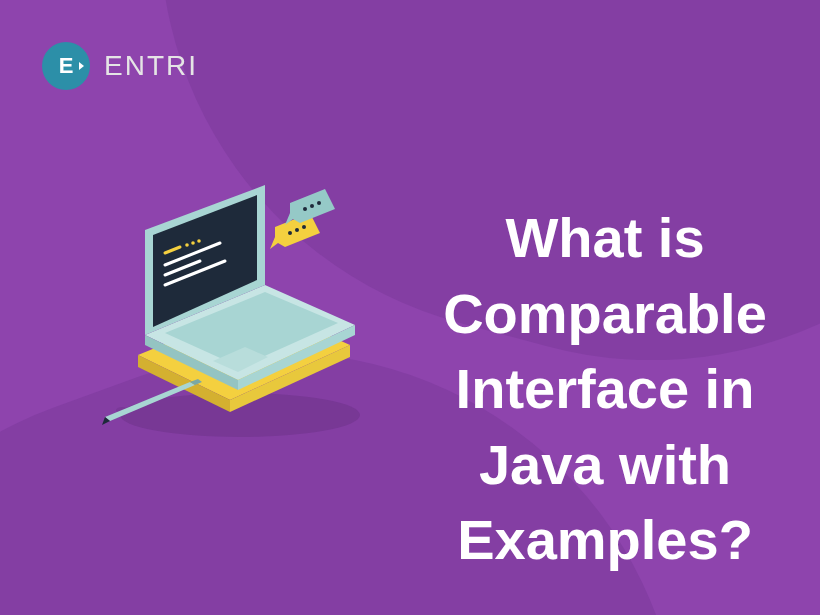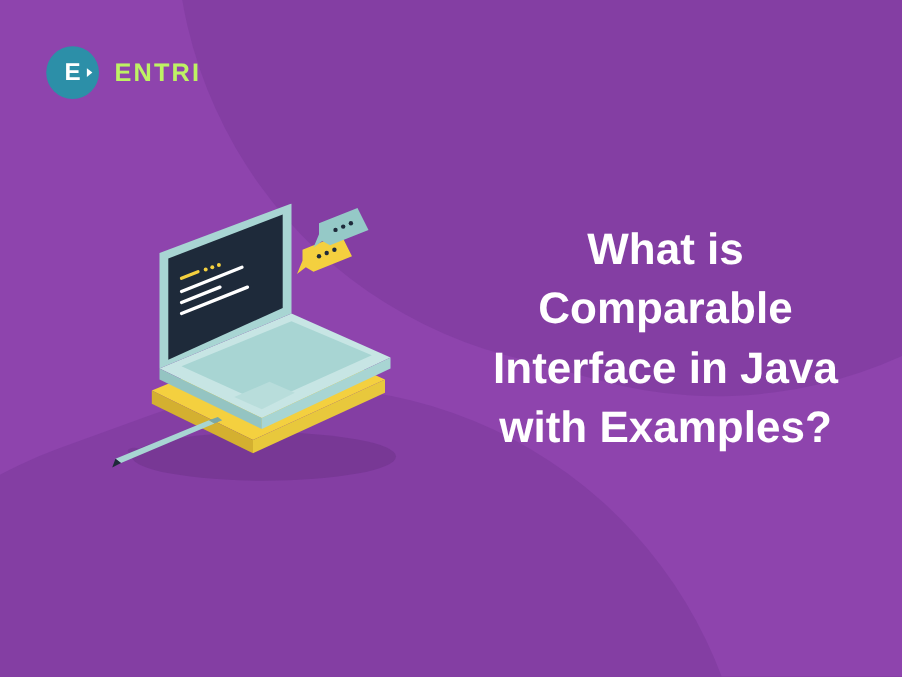--- a/index.html
+++ b/index.html
@@ -48,33 +48,33 @@
       position: absolute;
       right: 6px;
       top: 50%;
       transform: translateY(-50%);
       width: 0; height: 0;
       border-top: 4px solid transparent;
       border-bottom: 4px solid transparent;
       border-left: 5px solid #fff;
     }
     .logo-text {
-      color: #bef264;
-      font-weight: 700;
-      font-size: 23px;
+      color: #e5e5e5;
+      font-weight: 400;
+      font-size: 28px;
       letter-spacing: 2px;
     }
     .heading {
       position: absolute;
       top: 200px;
       left: 430px;
       right: 40px;
       color: #fff;
       font-weight: 700;
-      font-size: 40px;
+      font-size: 56px;
       line-height: 1.35;
       text-align: center;
       z-index: 5;
     }
     .illustration {
       position: absolute;
       top: 185px;
       left: 90px;
       width: 300px;
       height: 260px;

